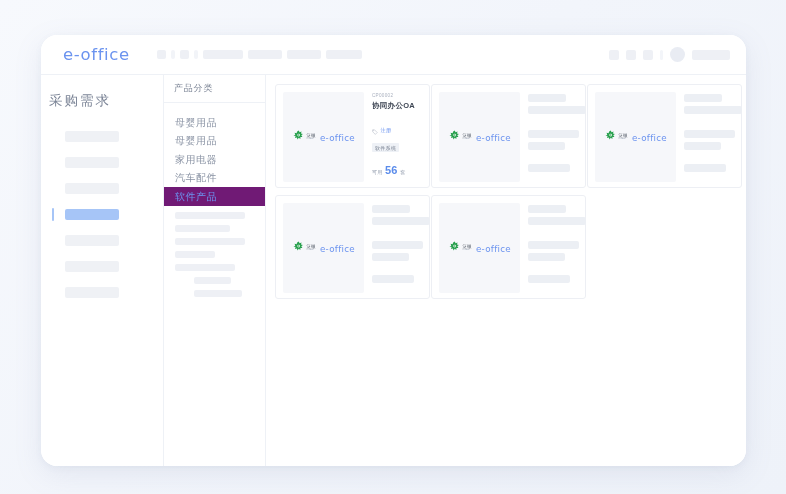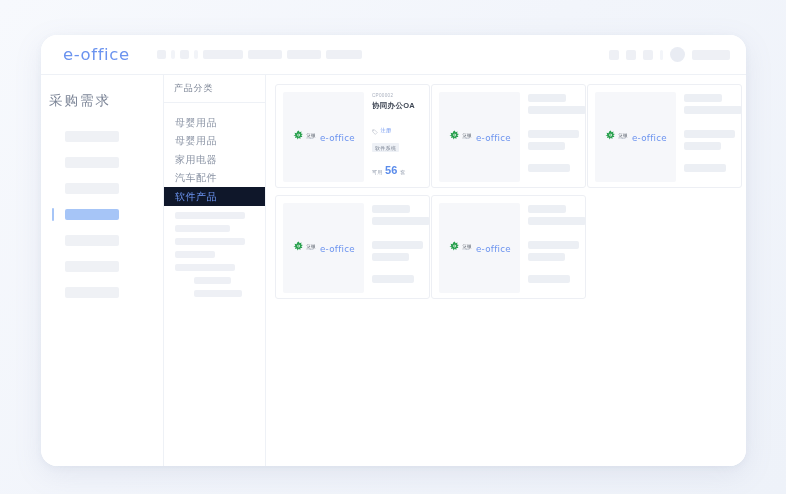--- a/index.html
+++ b/index.html
@@ -143,21 +143,21 @@
   }
   .cat-body { padding-top: 10px; }
   .cat-item {
     font-size: 10px;
     color: #8a93a4;
     padding: 3.5px 0 3.5px 11px;
     letter-spacing: 0.5px;
     line-height: 1.15;
   }
   .cat-item.selected {
-    background: #0f172a;
+    background: #701a75;
     color: #6b93ef;
   }
   .cat-ph {
     height: 7px;
     border-radius: 2px;
     background: #eef0f5;
     margin: 6px 0 0 11px;
   }
   .cat-ph.indent { margin-left: 30px; }
 

